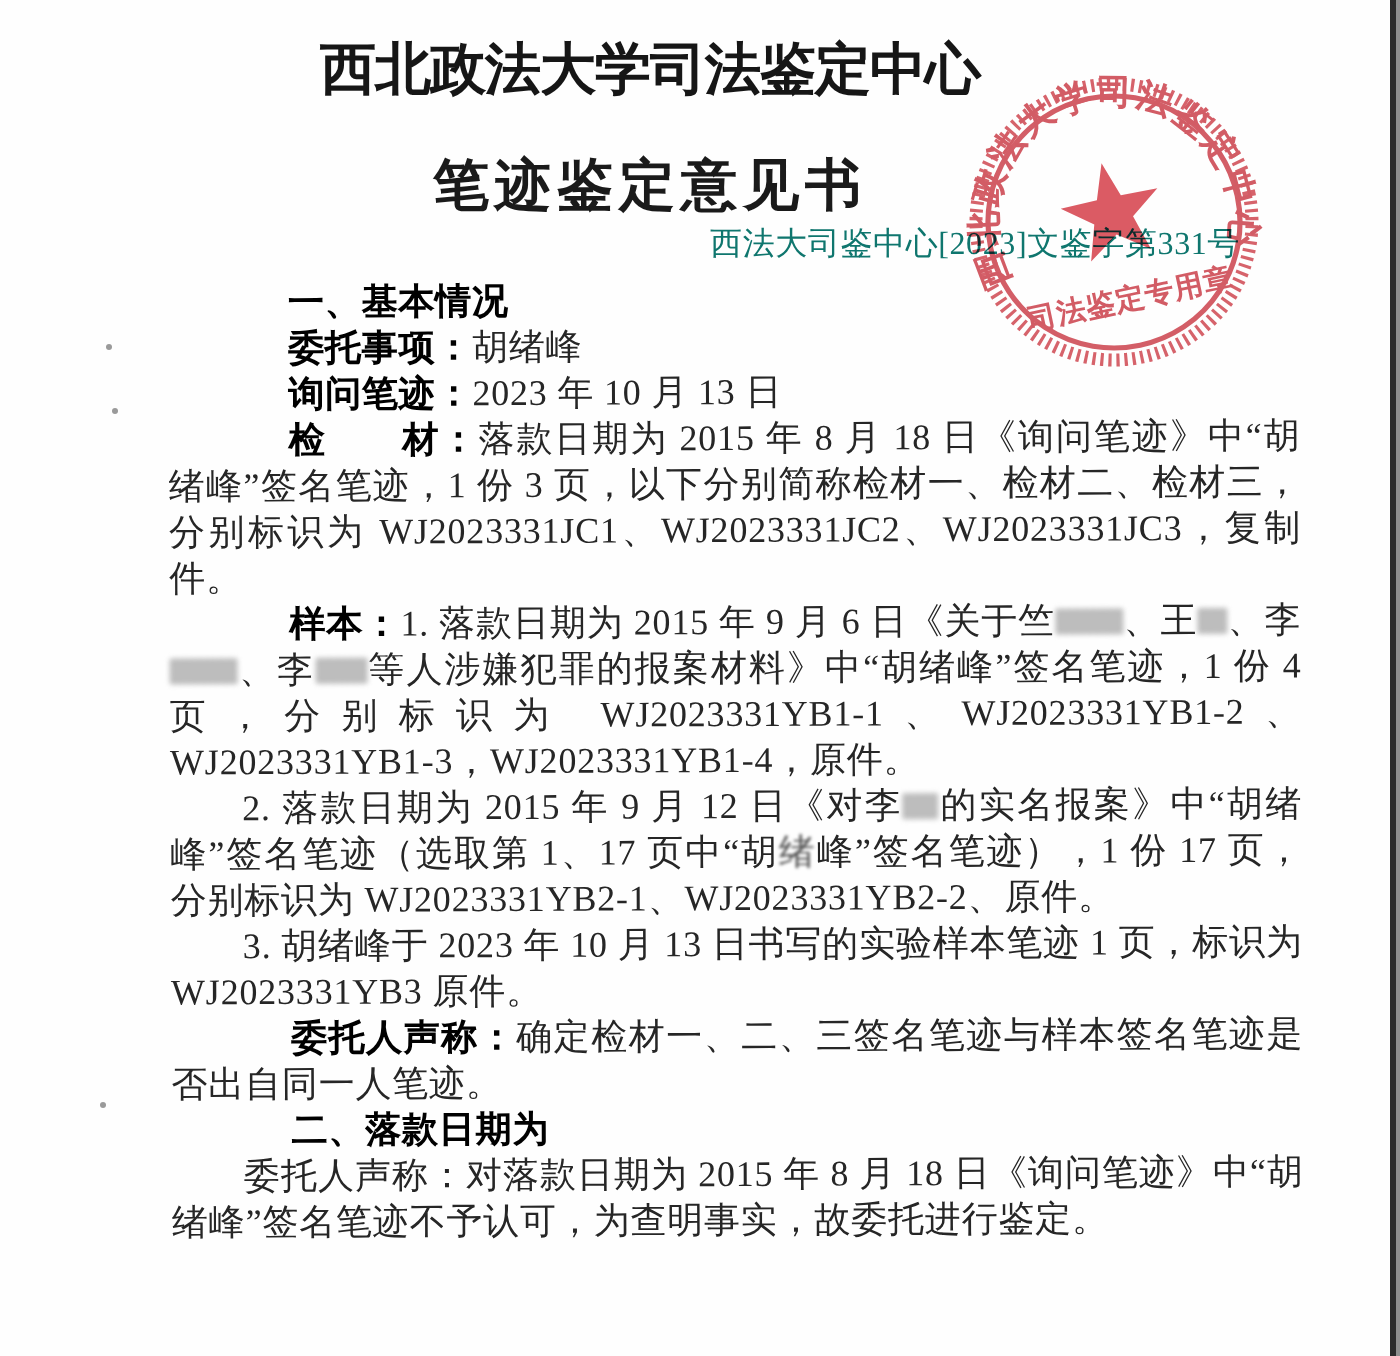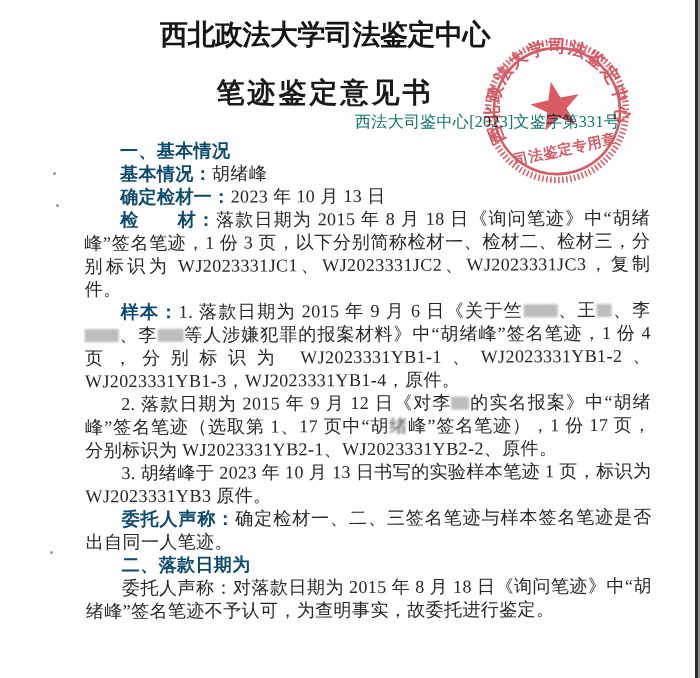--- a/index.html
+++ b/index.html
@@ -28,21 +28,21 @@
     position:absolute;top:112px;right:80px;
     font-size:16px;color:#0f766e;letter-spacing:0.3px;
   }
   .body-text{
     position:absolute;top:139px;left:85px;width:566px;
     font-size:18px;line-height:23px;
     text-align:justify;letter-spacing:0.4px;
     transform:rotate(-0.25deg);
   }
   .para{margin:0;text-indent:2em;}
-  .lbl{font-weight:bold;color:#0c4a6e;}
+  .lbl{font-weight:bold;color:#000000;margin-left:24px;}
   .redact{
     display:inline-block;height:13px;
     background:#bdbdbd;border-radius:1px;
     filter:blur(1.2px);
     vertical-align:-1px;
   }
   .smudge{filter:blur(0.9px);color:#4c4c4c;}
   
   .seal{
     position:absolute;left:472px;top:26px;
@@ -85,22 +85,22 @@
       <text class="ringtext">
         <textPath href="#sealArc">西北政法大学司法鉴定中心</textPath>
       </text>
       <polygon class="star" transform="translate(0,-4)" points="0,-26 -6.1,-8.4 -24.7,-8 -9.9,3.2 -15.3,21 0,10.4 15.3,21 9.9,3.2 24.7,-8 6.1,-8.4"></polygon>
       <text class="sealbottom" x="0" y="44" text-anchor="middle">司法鉴定专用章</text>
     </g>
   </svg>
 
   <div class="body-text">
       <p class="para"><span class="lbl">一、基本情况</span></p>
-      <p class="para"><span class="lbl">基本情况：</span>胡绪峰</p>
-      <p class="para"><span class="lbl">确定检材一：</span>2023 年 10 月 13 日</p>
+      <p class="para"><span class="lbl">委托事项：</span>胡绪峰</p>
+      <p class="para"><span class="lbl">询问笔迹：</span>2023 年 10 月 13 日</p>
       <p class="para"><span class="lbl">检　　材：</span>落款日期为 2015 年 8 月 18 日《询问笔迹》中“胡绪峰”签名笔迹，1 份 3 页，以下分别简称检材一、检材二、检材三，分别标识为 WJ2023331JC1、WJ2023331JC2、WJ2023331JC3，复制件。</p>
       <p class="para"><span class="lbl">样本：</span>1. 落款日期为 2015 年 9 月 6 日《关于竺<span class="redact" style="width: 34px;"></span>、王<span class="redact" style="width: 15px;"></span>、李<span class="redact" style="width: 34px;"></span>、李<span class="redact" style="width: 26px;"></span>等人涉嫌犯罪的报案材料》中“胡绪峰”签名笔迹，1 份 4 页，分别标识为 WJ2023331YB1-1、WJ2023331YB1-2、WJ2023331YB1-3，WJ2023331YB1-4，原件。</p>
       <p class="para">2. 落款日期为 2015 年 9 月 12 日《对李<span class="redact" style="width: 18px;"></span>的实名报案》中“胡绪峰”签名笔迹（选取第 1、17 页中“胡<span class="smudge">绪</span>峰”签名笔迹），1 份 17 页，分别标识为 WJ2023331YB2-1、WJ2023331YB2-2、原件。</p>
       <p class="para">3. 胡绪峰于 2023 年 10 月 13 日书写的实验样本笔迹 1 页，标识为 WJ2023331YB3 原件。</p>
       <p class="para"><span class="lbl">委托人声称：</span>确定检材一、二、三签名笔迹与样本签名笔迹是否出自同一人笔迹。</p>
       <p class="para"><span class="lbl">二、落款日期为</span></p>
       <p class="para">委托人声称：对落款日期为 2015 年 8 月 18 日《询问笔迹》中“胡绪峰”签名笔迹不予认可，为查明事实，故委托进行鉴定。</p>
     </div>
 
   <div class="edge-line"></div>

